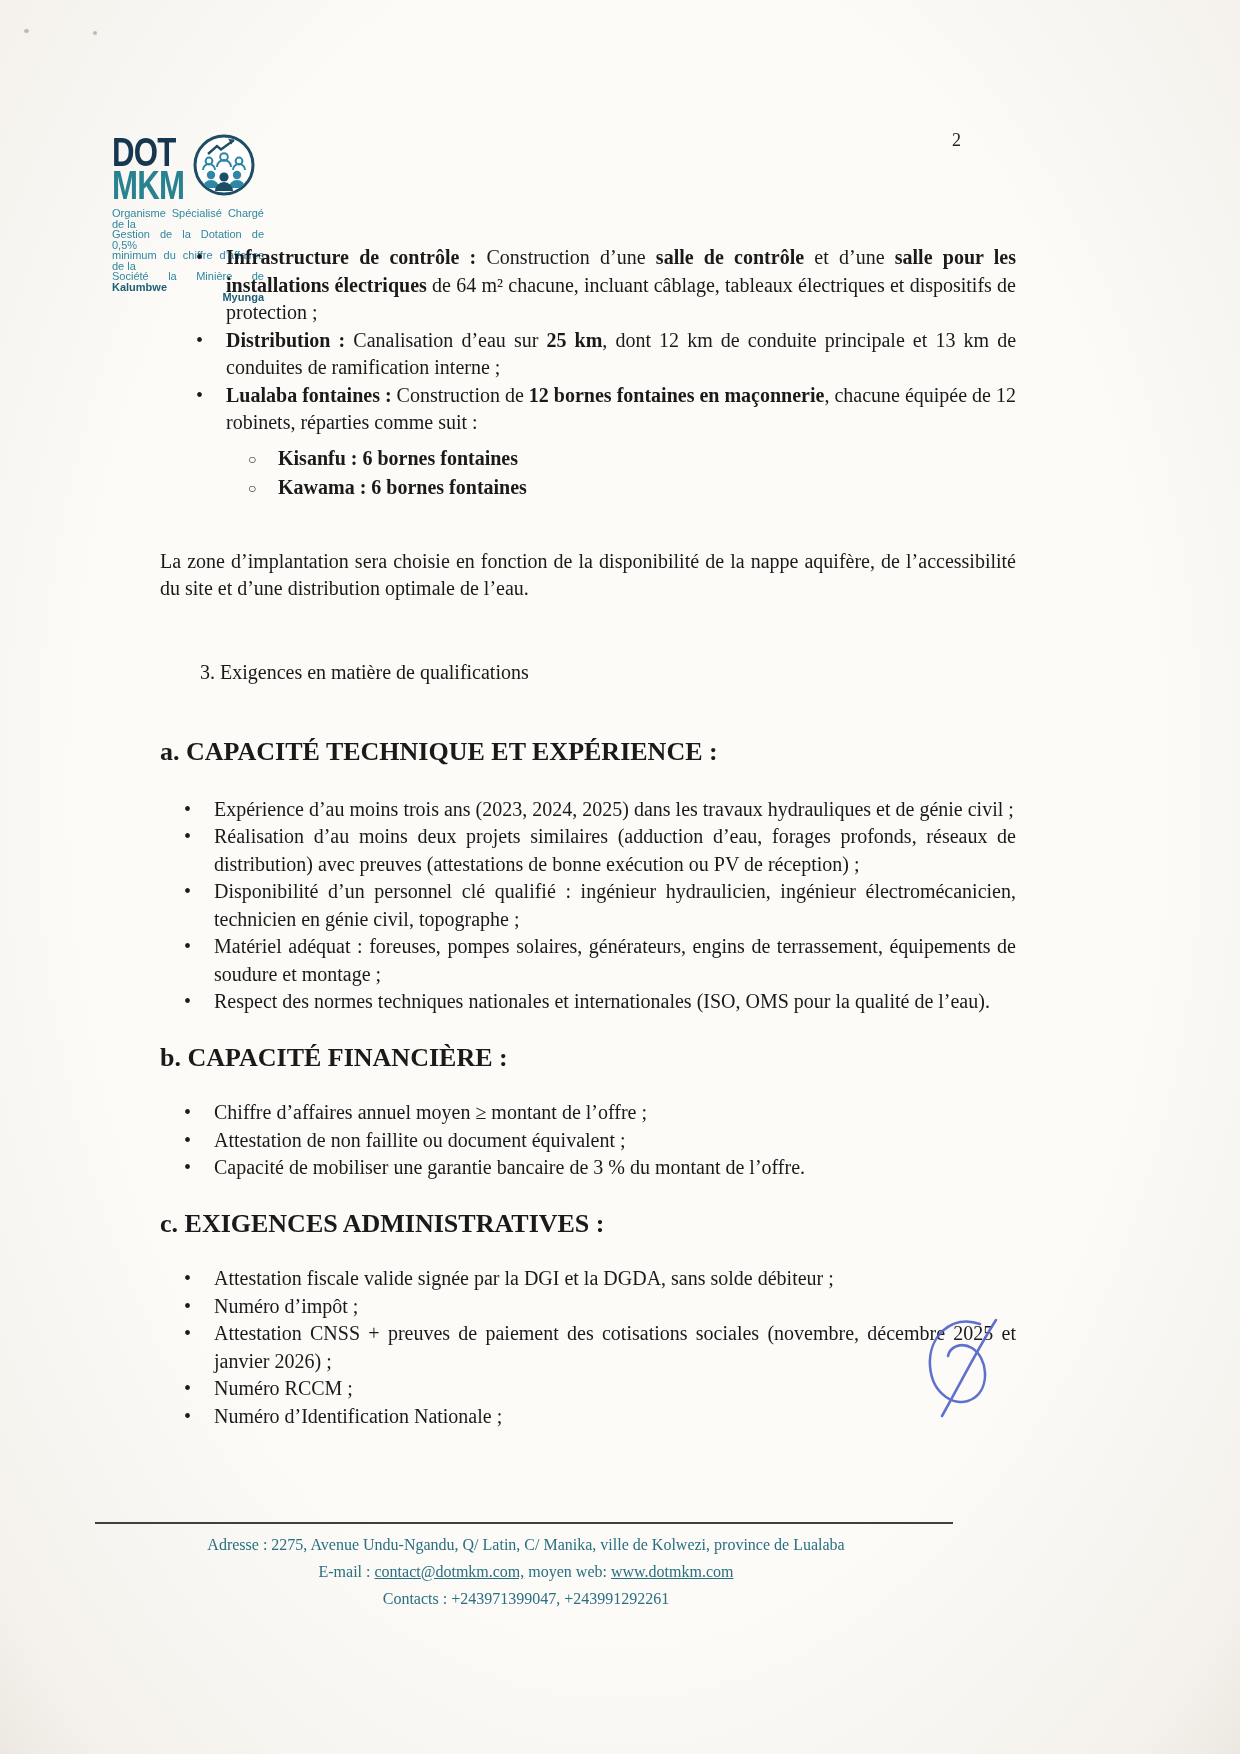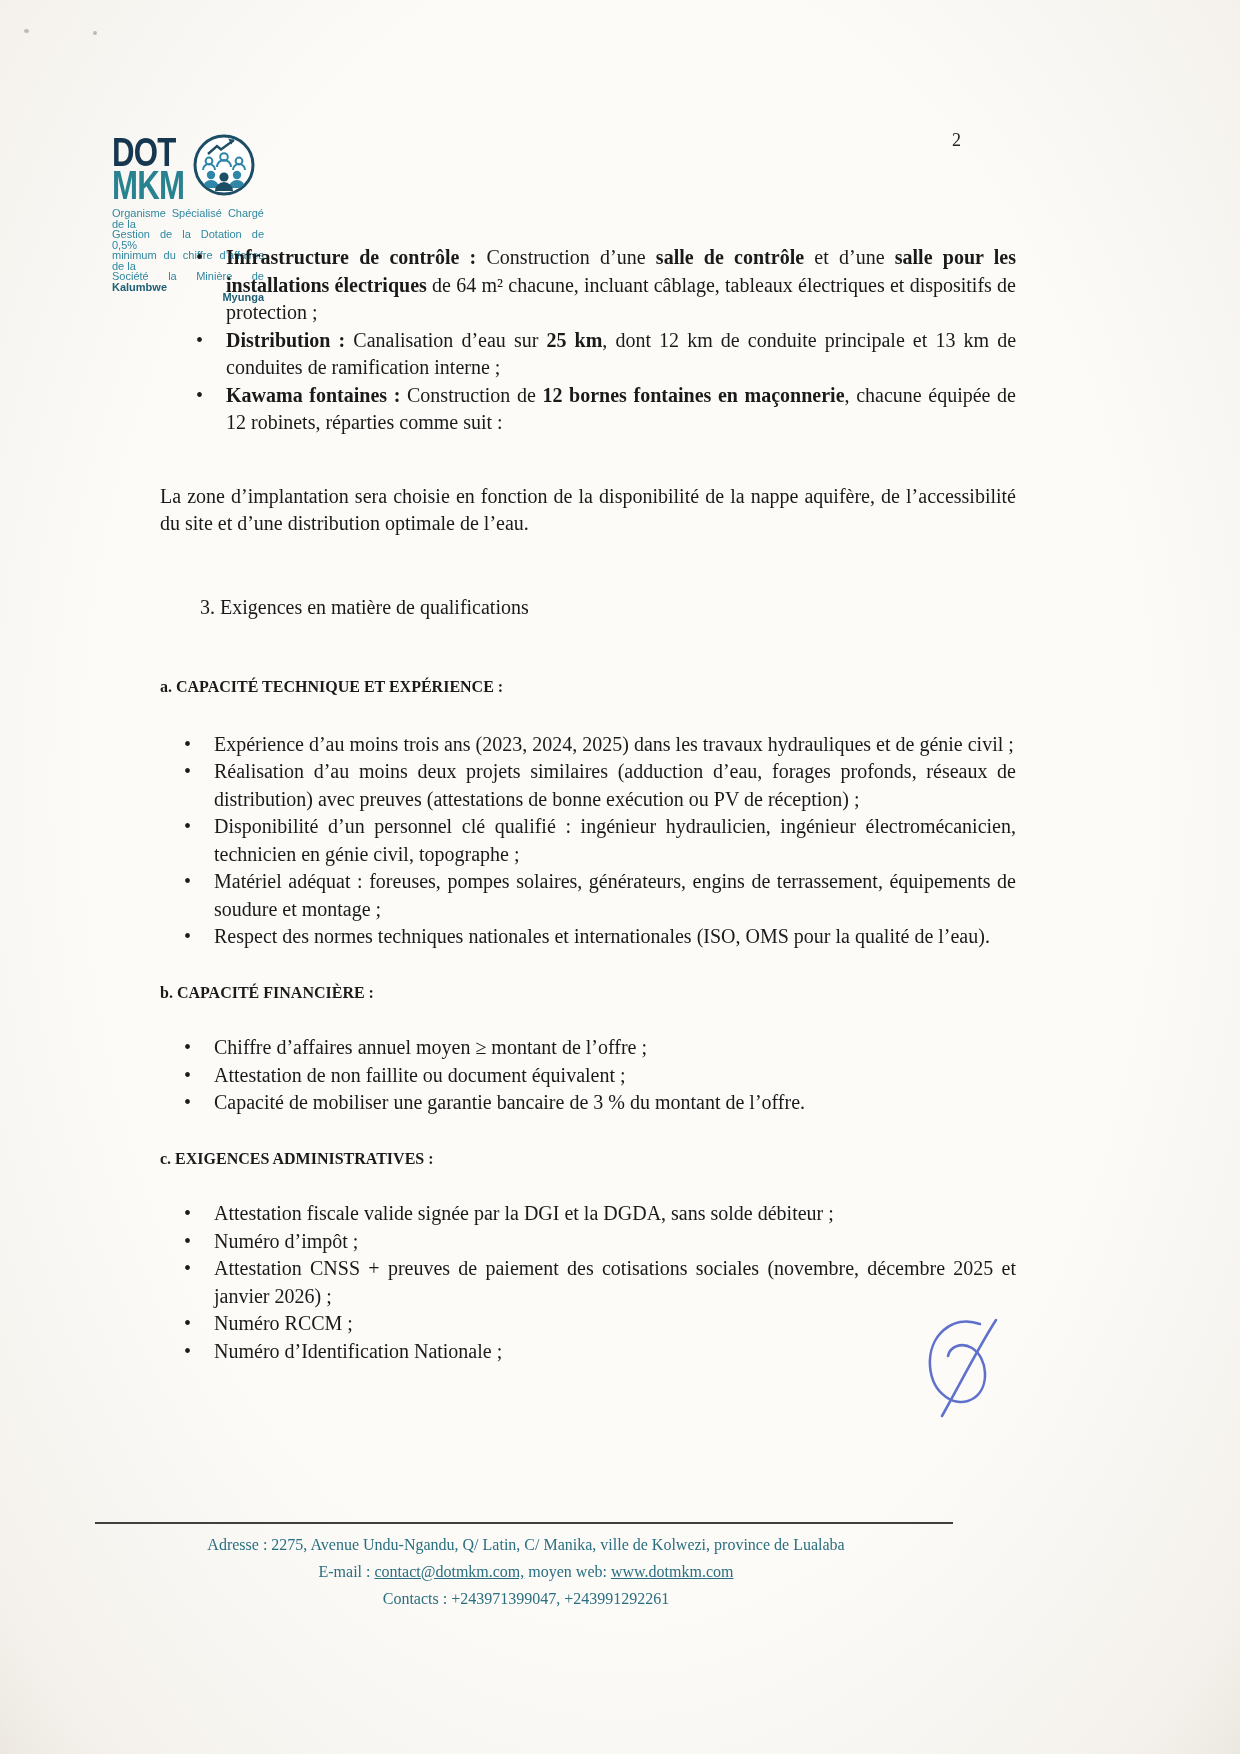--- a/index.html
+++ b/index.html
@@ -46,21 +46,21 @@
   ul.intro{padding-left:66px;}
   ul.intro li::before{content:"\2022";position:absolute;left:-30px;top:0;}
   ul.subs{padding-left:118px;margin-top:8px;}
   ul.subs li{position:relative;text-align:left;margin-bottom:2px;}
   ul.subs li::before{content:"\25CB";position:absolute;left:-30px;top:1px;font-size:14px;}
   ul.sect{padding-left:54px;}
   ul.sect li::before{content:"\2022";position:absolute;left:-30px;top:0;}
 
   p.impl{margin:46px 0 0 0;text-align:justify;}
   p.section3{margin:56px 0 0 40px;}
-  h2.shead{margin:0;font-size:16px;line-height:27.5px;font-weight:bold;}
+  h2.shead{margin:0;font-size:26px;line-height:27.5px;font-weight:bold;}
   h2.ha{margin-top:52px;}
   h2.hb{margin-top:28px;}
   h2.hc{margin-top:28px;}
   ul.la{margin-top:30px;}
   ul.lb{margin-top:28px;}
   ul.lc{margin-top:28px;}
 
   
   .footer{
     position:absolute;left:95px;top:1522px;width:862px;
@@ -130,23 +130,27 @@
         <div><span>Société la Minière de </span><span class="b">Kalumbwe</span></div>
         <div><span class="b">Myunga</span></div>
       </div>
   </div>
 
   <div class="content">
 
     <ul class="bullets intro">
         <li><span class="b">Infrastructure de contrôle :</span><span> Construction d’une </span><span class="b">salle de contrôle</span><span> et d’une </span><span class="b">salle pour les installations électriques</span><span> de 64 m² chacune, incluant câblage, tableaux électriques et dispositifs de protection ;</span></li>
         <li><span class="b">Distribution :</span><span> Canalisation d’eau sur </span><span class="b">25 km</span><span>, dont 12 km de conduite principale et 13 km de conduites de ramification interne ;</span></li>
-        <li><span class="b">Kawama fontaines :</span><span> Construction de </span><span class="b">12 bornes fontaines en maçonnerie</span><span>, chacune équipée de 12 robinets, réparties comme suit :</span></li>
+        <li><span class="b">Lualaba fontaines :</span><span> Construction de </span><span class="b">12 bornes fontaines en maçonnerie</span><span>, chacune équipée de 12 robinets, réparties comme suit :</span></li>
       </ul>
 
+    <ul class="subs">
+        <li><span class="b">Kisanfu : 6 bornes fontaines</span></li>
+        <li><span class="b">Kawama : 6 bornes fontaines</span></li>
+      </ul>
 
     <p class="impl">La zone d’implantation sera choisie en fonction de la disponibilité de la nappe aquifère, de l’accessibilité du site et d’une distribution optimale de l’eau.</p>
 
     <p class="section3">3. Exigences en matière de qualifications</p>
 
     <h2 class="shead ha">a. CAPACITÉ TECHNIQUE ET EXPÉRIENCE :</h2>
     <ul class="bullets sect la">
         <li><span>Expérience d’au moins trois ans (2023, 2024, 2025) dans les travaux hydrauliques et de génie civil ;</span></li>
         <li><span>Réalisation d’au moins deux projets similaires (adduction d’eau, forages profonds, réseaux de distribution) avec preuves (attestations de bonne exécution ou PV de réception) ;</span></li>
         <li><span>Disponibilité d’un personnel clé qualifié : ingénieur hydraulicien, ingénieur électromécanicien, technicien en génie civil, topographe ;</span></li>

